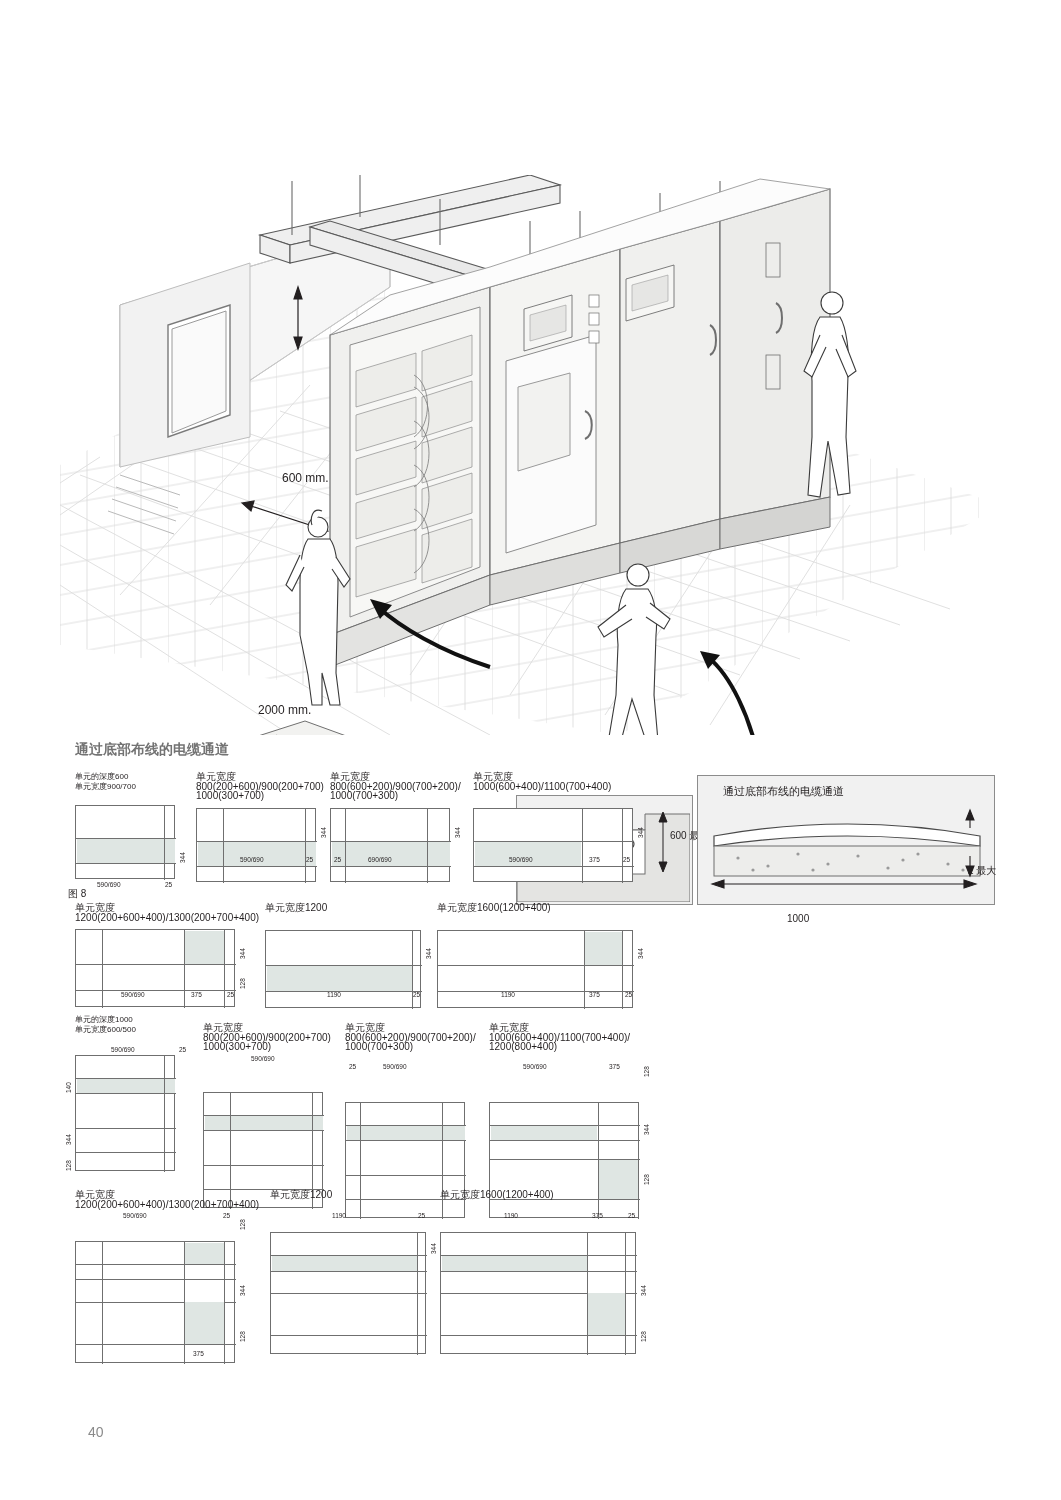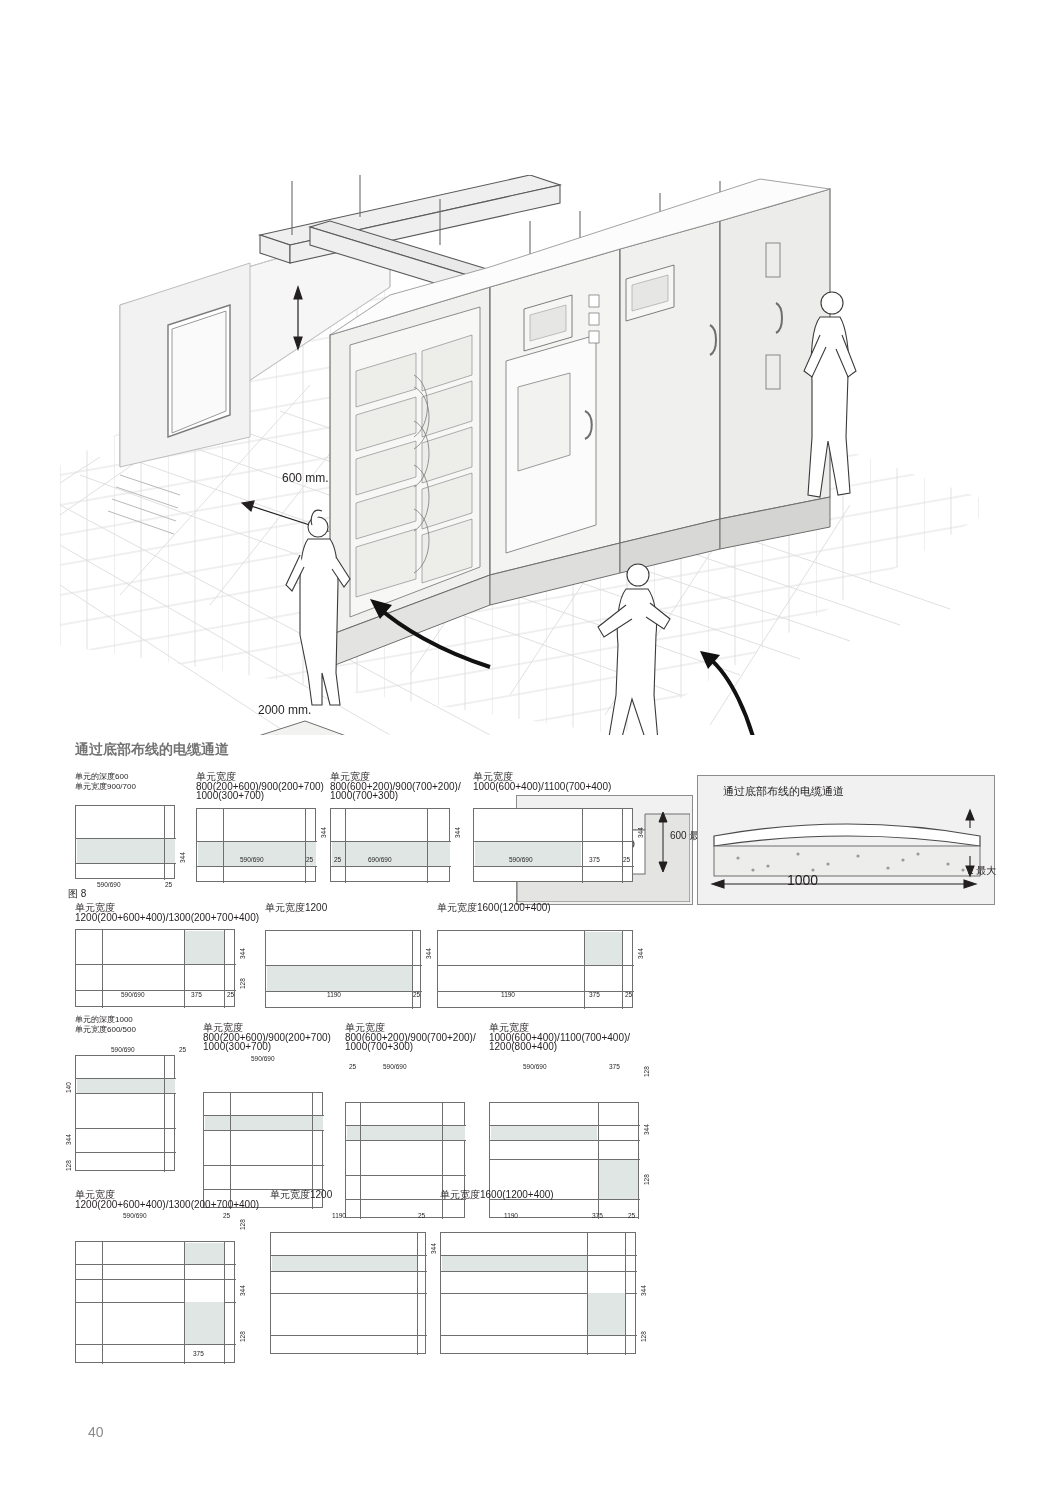--- a/index.html
+++ b/index.html
@@ -49,21 +49,21 @@
     position:absolute;left:637px;top:600px;width:296px;height:128px;
     background:#f1f1f1;border:1px solid #8c8c8c;
   }
   .inset-b-caption{
     position:absolute;left:663px;top:609px;font-size:11px;color:#231f20;
   }
   .dim-600min{
     position:absolute;left:610px;top:655px;font-size:10px;line-height:11px;color:#231f20;text-align:left;
   }
   .dim-1000{
-    position:absolute;left:727px;top:697px;font-size:14px;color:#231f20;
+    position:absolute;left:727px;top:738px;font-size:10px;color:#231f20;
   }
   .dim-2max{
     position:absolute;left:908px;top:690px;font-size:10px;line-height:11px;color:#231f20;
   }
 
   
   .sec-title{
     position:absolute;left:75px;top:741px;font-size:14px;font-weight:bold;color:#737373;
   }
 

